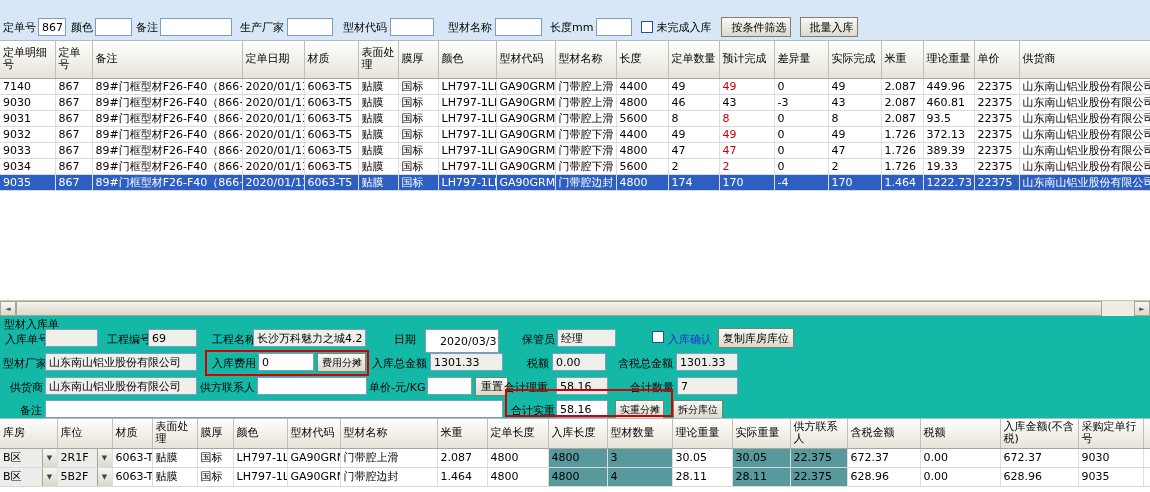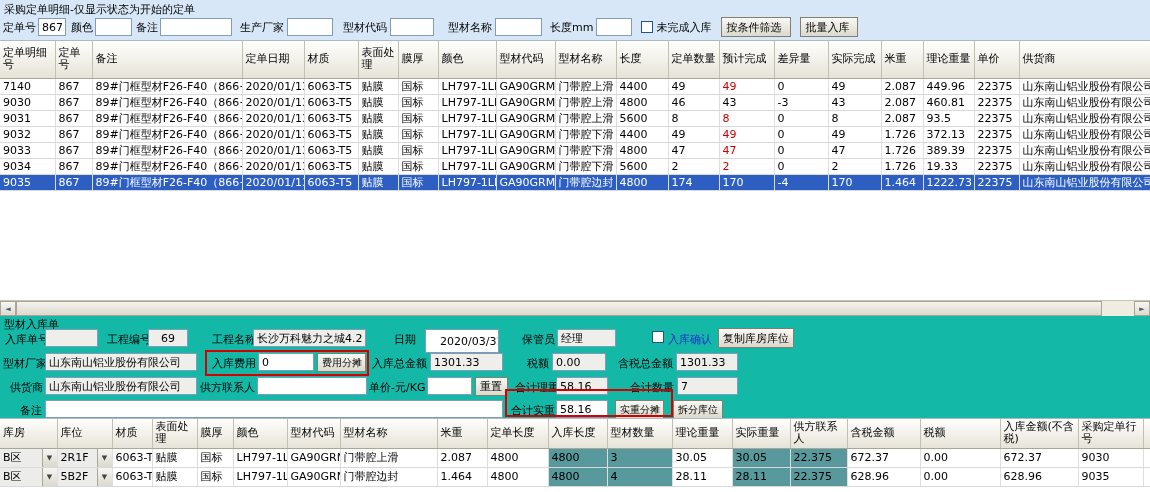--- a/index.html
+++ b/index.html
@@ -4,21 +4,21 @@
 <style>
 *{margin:0;padding:0;box-sizing:border-box}
 html,body{width:1150px;height:492px;overflow:hidden}
 .app{position:relative;width:1150px;height:492px;background:#d7e7f7;
      font-family:"DejaVu Sans","Liberation Sans",sans-serif;font-size:11px;color:#000;overflow:hidden}
 .sec-title{position:absolute;left:4px;white-space:nowrap}
 .lbl{white-space:nowrap}
 .inp{height:18px;border:1px solid #7f9db9;background:#fff;font:inherit;padding:0 3px;display:inline-block}
 .inp.ro{background:#eeeeea}
 .btn{height:20px;border:1px solid #81806f;background:linear-gradient(#f8f8f5,#dcd9cd);
-     font:inherit;padding:0 4px;white-space:nowrap;text-align:left;color:#000}
+     font:inherit;padding:0 4px;white-space:nowrap;text-align:right;color:#000}
 .cb{width:12px;height:12px;border:1px solid #20558a;background:#fff;display:inline-block;flex:none}
 
 .filterbar{position:absolute;top:15px;left:0;height:24px;width:1150px;display:flex;align-items:center}
 
 .gridwrap{position:absolute;left:0;background:#fff;overflow:hidden;border-top:1px solid #aeb9c6}
 table.grid{border-collapse:collapse;table-layout:fixed;font-size:11px}
 .grid th{font-weight:normal;text-align:left;padding:1px 3px;line-height:12px;
          background:linear-gradient(#fefefc,#e6e3d8);border-right:1px solid #c3c0b2;
          border-bottom:1px solid #a9a69a;vertical-align:middle;overflow:hidden;word-break:break-all}
 .grid td{padding:0 3px;border-right:1px solid #dedede;border-bottom:1px solid #d9d9d9;
@@ -50,21 +50,20 @@
 .datebox{display:flex;align-items:center;padding:11px;overflow:hidden}
 .datebox .v{flex:1;padding:0 3px;white-space:nowrap}
 .cal{width:13px;align-self:stretch;border-left:1px solid #b3b0a4;background:linear-gradient(#f6f6f3,#dbd8cc);
      font-size:8px;display:flex;align-items:center;justify-content:center;color:#333}
 </style>
 </head>
 <body>
 
 <div class="app">
 
-  <div class="sec-title" style="top:2px">采购定单明细-仅显示状态为开始的定单</div>
 
   <div class="filterbar">
     <span class="lbl" style="margin-left:3px">定单号</span>
     <input class="inp" style="margin-left: 2px; width: 28px;" value="867">
     <span class="lbl" style="margin-left:5px">颜色</span>
     <input class="inp" style="margin-left: 2px; width: 37px;" value="">
     <span class="lbl" style="margin-left:4px">备注</span>
     <input class="inp" style="margin-left: 2px; width: 72px;" value="">
     <span class="lbl" style="margin-left:8px">生产厂家</span>
     <input class="inp" style="margin-left: 3px; width: 46px;" value="">
@@ -284,21 +283,21 @@
     <div class="sb-track"></div>
     <div class="sb-btn">►</div>
   </div>
 
   <div class="bottom">
     <div class="sec-title" style="top:1px">型材入库单</div>
 
     <span class="f lbl" style="left:5px;top:16px">入库单号</span>
     <input class="f inp ro" style="left: 45px; top: 13px; width: 53px;" value="">
     <span class="f lbl" style="left:107px;top:16px">工程编号</span>
-    <input class="f inp ro" style="left: 148px; top: 13px; width: 40px; text-align: center;" value="69">
+    <input class="f inp ro" style="left: 148px; top: 13px; width: 49px;" value="69">
     <span class="f lbl" style="left:212px;top:16px">工程名称</span>
     <input class="f inp ro" style="left: 253px; top: 13px; width: 113px;" value="长沙万科魅力之城4.2期">
     <span class="f lbl" style="left:394px;top:16px">日期</span>
     <span class="f inp datebox" style="left:425px;top:13px;width:74px">
       <span class="v">2020/03/31</span>
       <span class="cal">▦</span>
 
     </span>
     <span class="f lbl" style="left:522px;top:16px">保管员</span>
     <input class="f inp ro" style="left: 557px; top: 13px; width: 59px;" value="经理">
@@ -318,21 +317,21 @@
     <span class="f lbl" style="left:618px;top:40px">含税总金额</span>
     <input class="f inp ro" style="left: 676px; top: 37px; width: 62px;" value="1301.33">
 
     <span class="f lbl" style="left:10px;top:64px">供货商</span>
     <input class="f inp ro" style="left: 45px; top: 61px; width: 152px;" value="山东南山铝业股份有限公司">
     <span class="f lbl" style="left:200px;top:64px">供方联系人</span>
     <input class="f inp" style="left: 257px; top: 61px; width: 110px;" value="">
     <span class="f lbl" style="left:369px;top:64px">单价-元/KG</span>
     <input class="f inp" style="left: 427px; top: 61px; width: 45px;" value="">
     <button class="f btn" style="left:475px;top:61px;width:33px;height:19px">重置</button>
-    <span class="f lbl" style="left:515px;top:64px">合计理重</span>
+    <span class="f lbl" style="left:504px;top:64px">合计理重</span>
     <input class="f inp ro" style="left: 556px; top: 61px; width: 52px;" value="58.16">
     <span class="f lbl" style="left:630px;top:64px">合计数量</span>
     <input class="f inp ro" style="left: 677px; top: 61px; width: 61px;" value="7">
 
     <span class="f lbl" style="left:20px;top:87px">备注</span>
     <input class="f inp" style="left: 45px; top: 84px; width: 458px;" value="">
     <span class="f lbl" style="left:511px;top:87px">合计实重</span>
     <input class="f inp" style="left: 556px; top: 84px; width: 52px;" value="58.16">
     <button class="f btn" style="left:615px;top:84px;width:49px;height:19px;font-size:10px">实重分摊</button>
     <button class="f btn" style="left:673px;top:84px;width:50px;height:19px;font-size:10px">拆分库位</button>

